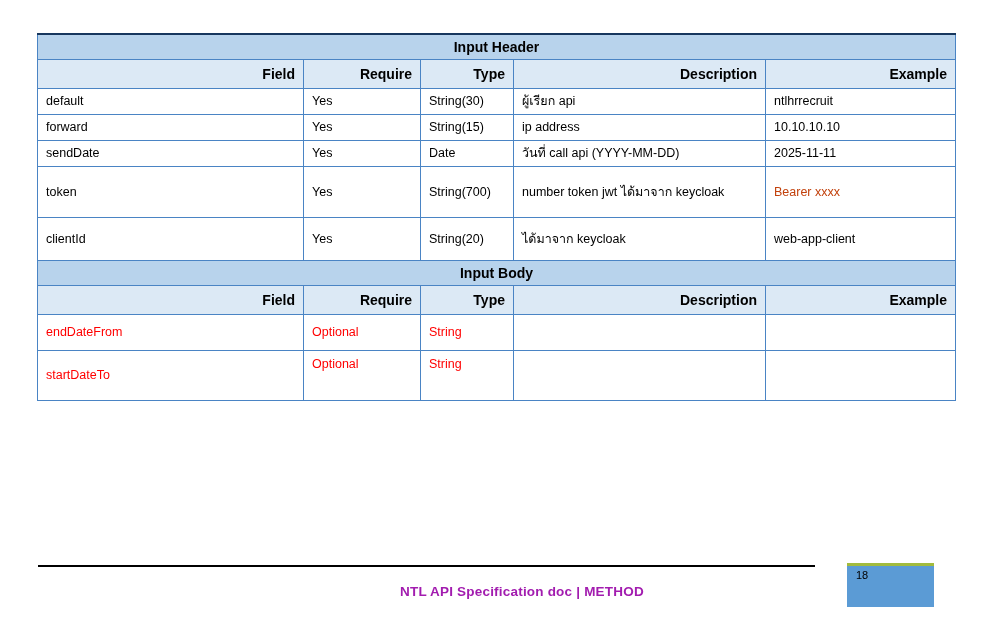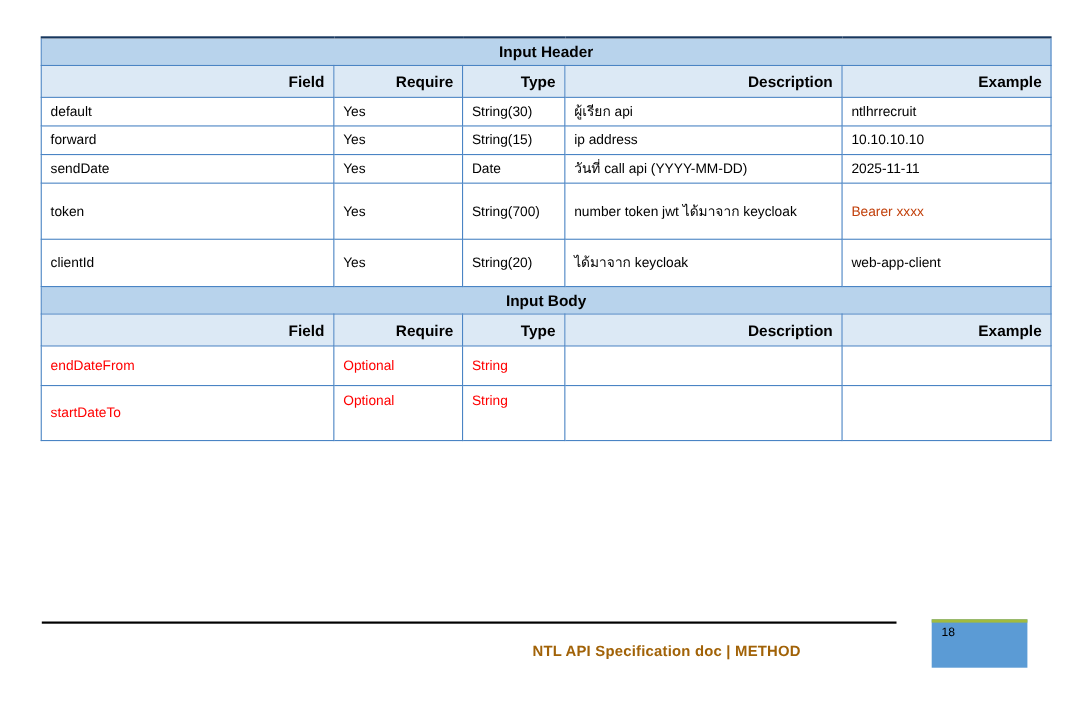--- a/index.html
+++ b/index.html
@@ -35,21 +35,21 @@
   .h25{height:25px}.h29{height:29px}.h26{height:26px}.h52{height:52px}
   .h51{height:51px}.h33{height:43px}.h50{height:50px}.h36{height:36px}
   .red-row td{color:#ff0000;}
   .red-row td.va-top{vertical-align:top;padding-top:6px;}
   .gray-text{color:#c2410c;}
   .footer-line{
     position:absolute;left:38px;top:565px;width:777px;height:2px;background:#000;
   }
   .footer-text{
     position:absolute;left:400px;top:584px;width:412px;
-    text-align:center;font-weight:bold;font-size:13.5px;color:#a16207;
+    text-align:left;font-weight:bold;font-size:13.5px;color:#a21caf;
     letter-spacing:0.2px;
   }
   .page-box{
     position:absolute;left:815px;top:563px;width:87px;height:44px;
     background:#5b9bd5;border-top:3px solid #a2bb3d;box-sizing:border-box;
     font-size:11px;color:#000;padding:3px 0 0 9px;margin-left:32px;
   }
 </style>
 </head>
 <body>

